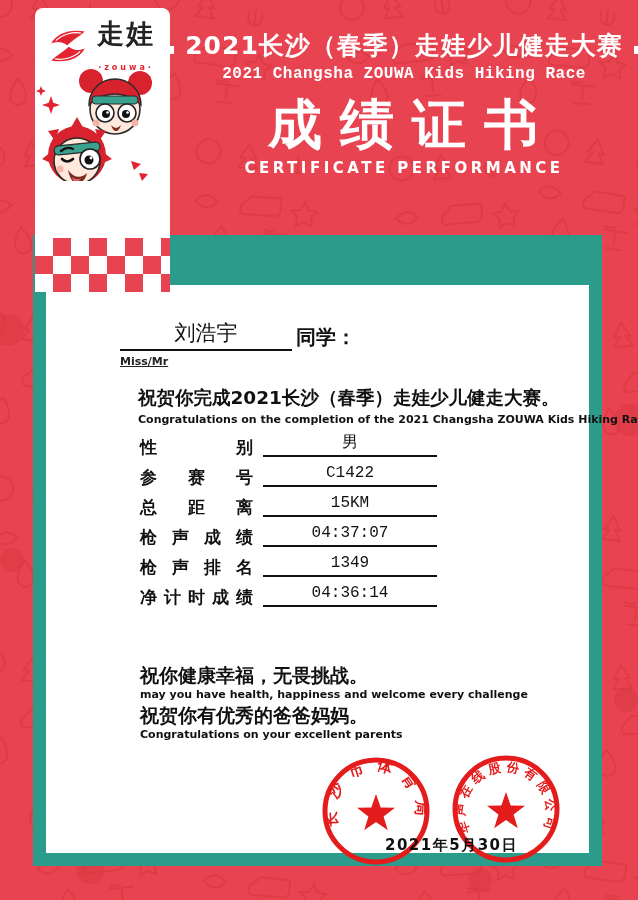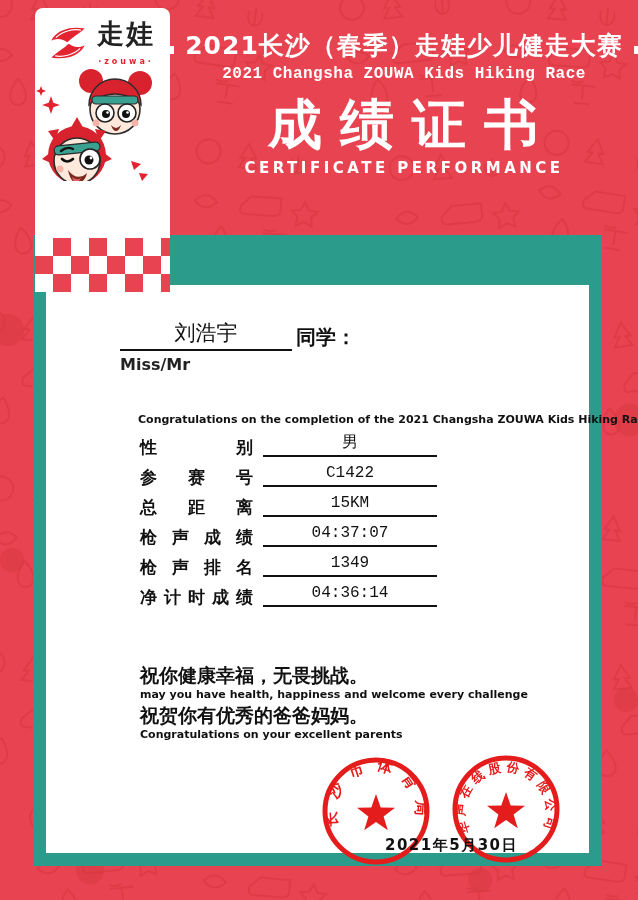--- a/index.html
+++ b/index.html
@@ -15,21 +15,21 @@
   #bg .blob{fill:#d5383f;opacity:.5;}
 
   
   .logo-panel{
     position:absolute;left:35px;top:8px;width:135px;height:284px;
     background:#ffffff;border-radius:8px 8px 0 0;z-index:2;
   }
   .logo-row{display:flex;align-items:center;gap:6px;padding:12px 8px 0 10px;}
   .brand-col{display:flex;flex-direction:column;align-items:center;}
   .brand-cn{font-size:27px;font-weight:bold;color:#222;letter-spacing:2px;line-height:1;}
-  .brand-en{font-size:8px;font-weight:bold;color:#e42330;letter-spacing:3px;margin-top:10px;}
+  .brand-en{font-size:8px;font-weight:bold;color:#e42330;letter-spacing:3px;margin-top:16px;}
   .mascots{position:absolute;left:0;top:55px;width:135px;height:118px;}
   .checker{
     position:absolute;left:0;bottom:0;width:135px;height:54px;
     background:repeating-conic-gradient(#e84350 0% 25%,#ffffff 0% 50%);
     background-size:36px 36px;
   }
 
   
   .header-right{position:absolute;left:176px;right:6px;top:30px;text-align:center;color:#fff;z-index:2;}
   .title-row{display:flex;align-items:center;justify-content:center;gap:10px;}
@@ -40,21 +40,21 @@
   .deco svg{display:block;}
 
   
   .frame{position:absolute;left:33px;top:235px;width:569px;height:631px;background:#2b9c8c;z-index:1;}
   .paper{position:absolute;left:13px;top:13px;right:13px;bottom:13px;background:#ffffff;margin-top:37px;}
 
   .name-block{position:absolute;left:74px;top:34px;width:420px;}
   .name-line{display:inline-block;width:172px;border-bottom:2px solid #111;text-align:center;
     font-family:"DejaVu Serif","Liberation Serif",serif;font-size:21px;color:#111;padding-bottom:2px;vertical-align:bottom;}
   .salutation{display:inline-block;font-size:20px;font-weight:bold;color:#111;margin-left:4px;vertical-align:bottom;}
-  .name-hint{font-size:16px;font-weight:bold;color:#222;margin-top:4px;}
+  .name-hint{font-size:11px;font-weight:bold;color:#222;margin-top:4px;text-decoration:underline;}
 
   .congrats-cn{position:absolute;left:92px;top:100px;font-size:18.5px;font-weight:bold;color:#111;white-space:nowrap;}
   .congrats-en{position:absolute;left:92px;top:128px;font-size:11px;font-weight:bold;color:#111;white-space:nowrap;}
 
   .fields{position:absolute;left:94px;top:142px;width:400px;}
   .field-row{display:flex;align-items:flex-end;height:30px;}
   .field-label{
     display:inline-block;width:113px;font-size:17px;font-weight:bold;color:#111;
     text-align:justify;text-align-last:justify;text-justify:inter-character;line-height:1.2;
   }
@@ -200,20 +200,21 @@
 </div>
 
 <div class="frame">
   <div class="paper">
 
     <div class="name-block">
       <span class="name-line">刘浩宇</span><span class="salutation">同学：</span>
       <div class="name-hint">Miss/Mr</div>
     </div>
 
+    <div class="congrats-cn">祝贺你完成2021长沙（春季）走娃少儿健走大赛。</div>
     <div class="congrats-en">Congratulations on the completion of the 2021 Changsha ZOUWA Kids Hiking Race.</div>
 
     <div class="fields">
       <div class="field-row">
         <span class="field-label">性别</span>
         <span class="field-value">男</span>
       </div>
       <div class="field-row">
         <span class="field-label">参赛号</span>
         <span class="field-value">C1422</span>

